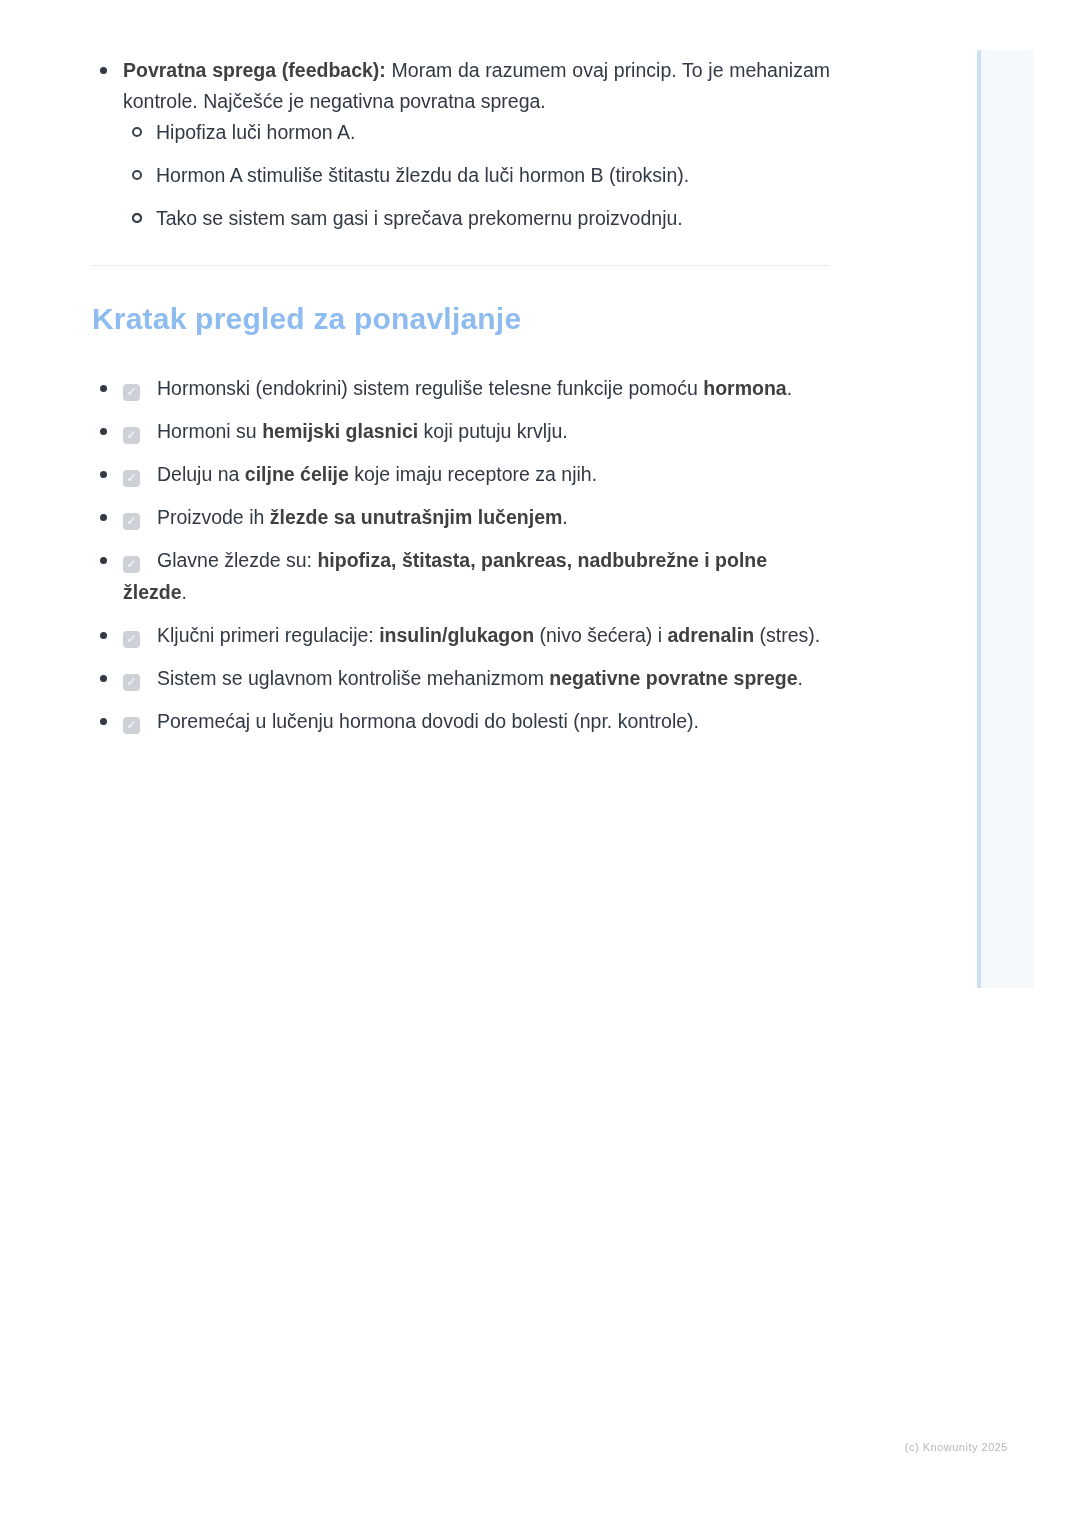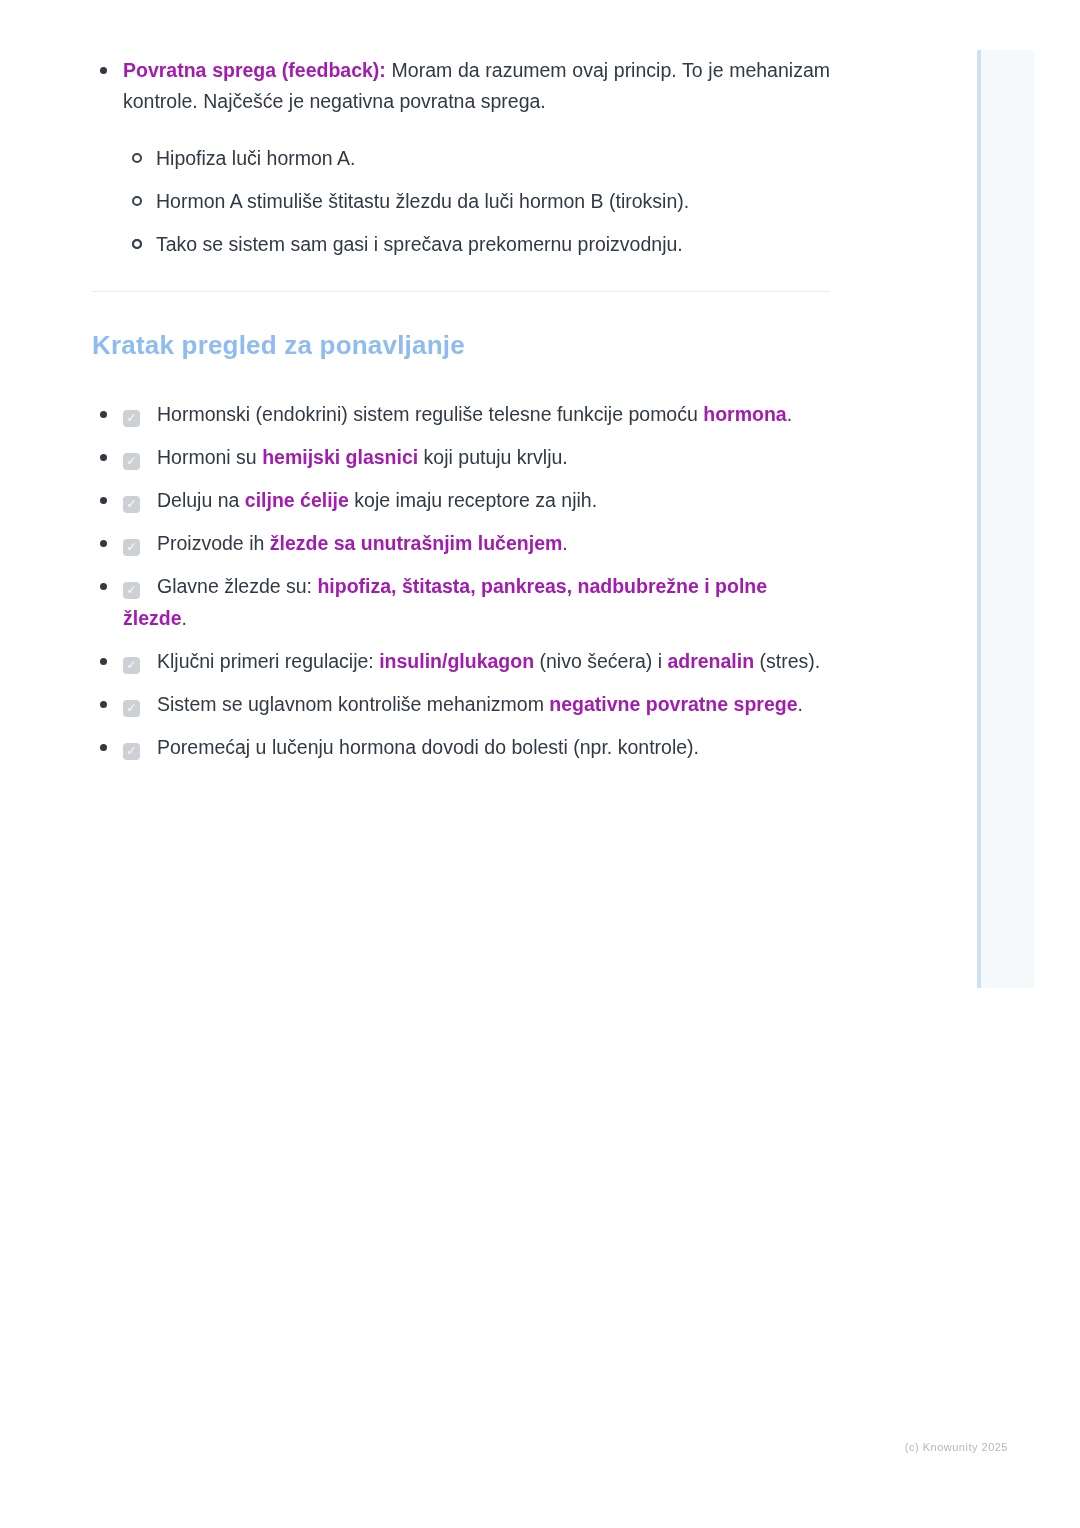--- a/index.html
+++ b/index.html
@@ -27,21 +27,21 @@
 
   .content {
     position: absolute;
     left: 92px;
     top: 55px;
     width: 738px;
     font-size: 19.5px;
     line-height: 31px;
   }
 
-  b, .bold { font-weight: 700; color: #a21caf; }
+  b, .bold { font-weight: 700; color: #404040; }
 
   
   .main-li {
     position: relative;
     padding-left: 31px;
   }
   .main-li > .dot {
     position: absolute;
     left: 8px;
     top: 12px;
@@ -50,21 +50,20 @@
     border-radius: 50%;
     background: #313945;
   }
   .intro-par {
     margin: 0;
     text-align: justify;
   }
 
   
   .sub-list {
-    margin-top: 26px;
   }
   .sub-li {
     position: relative;
     padding-left: 33px;
     margin-bottom: 12px;
   }
   .sub-li > .circle {
     position: absolute;
     left: 9px;
     top: 10px;
@@ -77,21 +76,21 @@
 
   .divider {
     border: none;
     border-top: 1px solid #e9eaec;
     margin: 31px 0 0 0;
     width: 738px;
   }
 
   .review-heading {
     margin: 36px 0 0 0;
-    font-size: 26px;
+    font-size: 30px;
     line-height: 34px;
     font-weight: 700;
     color: #8ebbf0;
     letter-spacing: 0.2px;
   }
 
   .check-list {
     margin-top: 36px;
   }
   .check-li {

